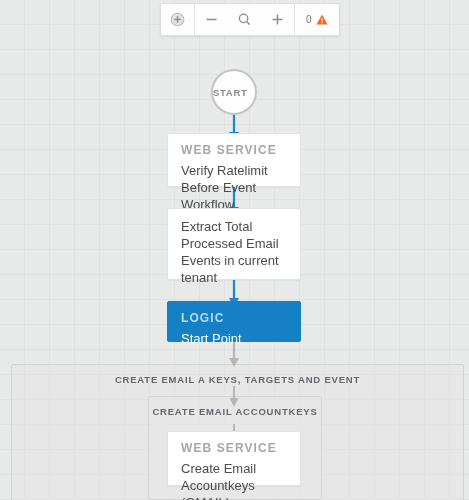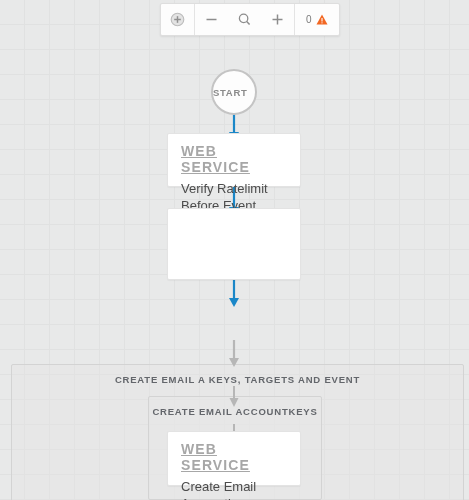--- a/index.html
+++ b/index.html
@@ -95,27 +95,26 @@
     position: absolute;
     box-sizing: border-box;
     background: #ffffff;
     border: 1px solid #e3e3e3;
     border-radius: 2px;
     padding: 9px 13px 11px 13px;
     z-index: 20;
     box-shadow: 0 1px 1px rgba(0,0,0,0.04);
   }
   .card .kicker {
-    font-size: 14px;
+    font-size: 12px;
     font-weight: bold;
     letter-spacing: 1.1px;
     color: #a7a7a7;
     margin-bottom: 5px;
     text-transform: uppercase;
-    text-decoration: underline;
   }
   .card .title {
     font-size: 13px;
     line-height: 17px;
     color: #4c4c4c;
   }
   .card.accent {
     background: #1580c4;
     border-color: #1580c4;
     box-shadow: none;
@@ -196,22 +195,27 @@
   <div class="node-circle" style="left:211px; top:69px;">
     <span>START</span>
   </div>
 
   <div class="card" style="left:167px; top:133px; width:134px; height:54px;">
     <div class="kicker">WEB SERVICE</div>
     <div class="title">Verify Ratelimit Before Event Workflow Triggered</div>
   </div>
 
   <div class="card" style="left:167px; top:208px; width:134px; height:72px;">
-  </div>
-
+    <div class="title">Extract Total Processed Email Events in current tenant</div>
+  </div>
+
+  <div class="card accent" style="left:167px; top:301px; width:134px; height:41px;">
+    <div class="kicker">LOGIC</div>
+    <div class="title">Start Point</div>
+  </div>
 
   <div class="card" style="left:167px; top:431px; width:134px; height:55px;">
     <div class="kicker">WEB SERVICE</div>
     <div class="title">Create Email Accountkeys (GMAIL)</div>
   </div>
 
   <div id="toolbar">
 
     <div class="tb-group">
       <div class="tb-btn">

